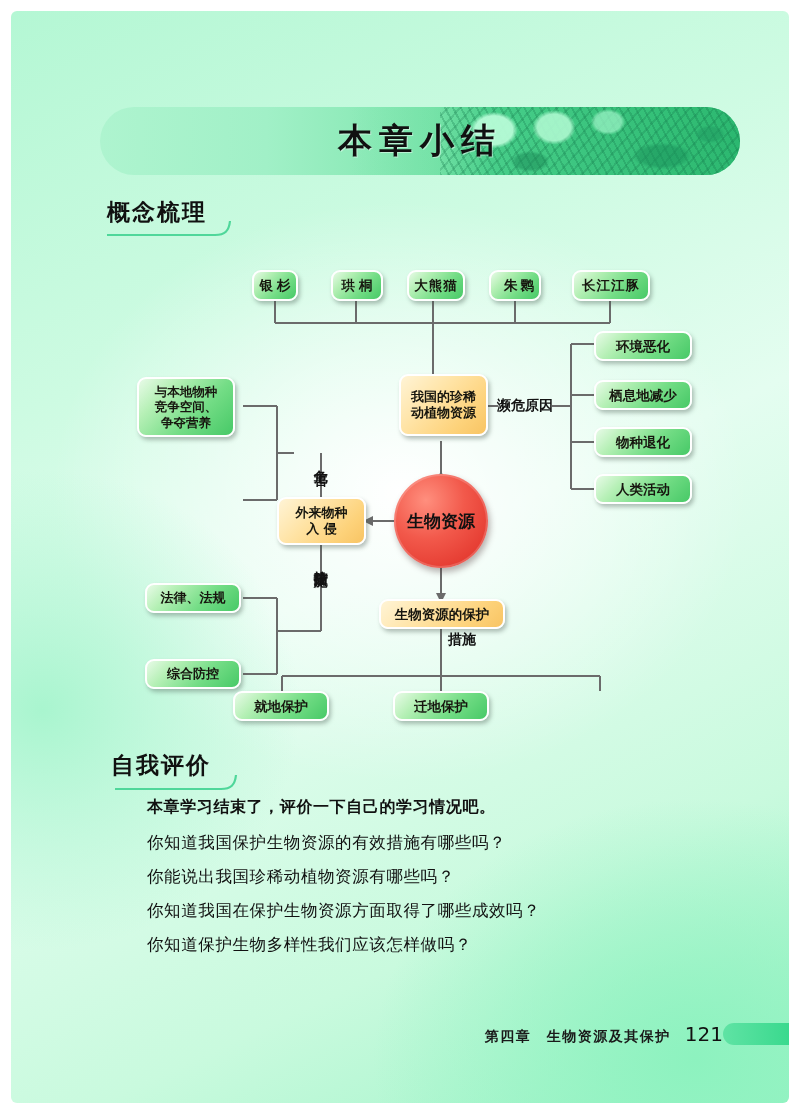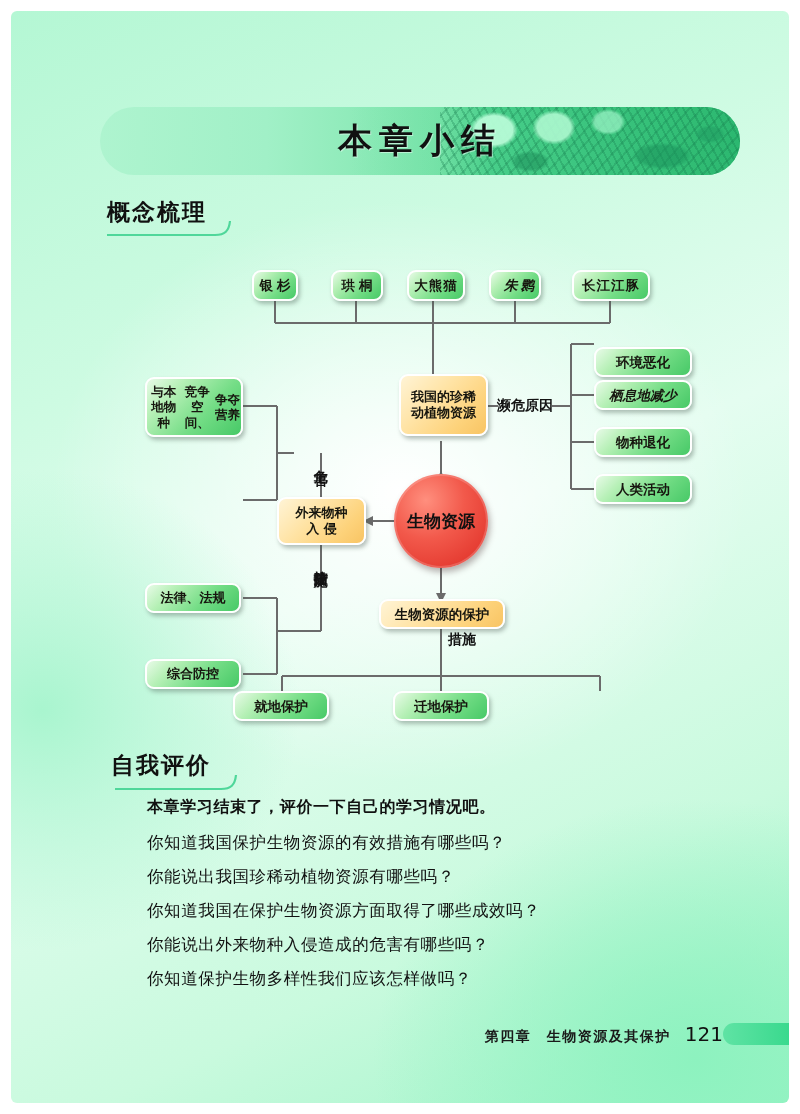--- a/index.html
+++ b/index.html
@@ -151,36 +151,36 @@
       <g fill="#6b6b6b">
         <polygon points="430,460 425,470 435,470"></polygon>
         <polygon points="430,592 425,582 435,582"></polygon>
         <polygon points="352,510 362,505 362,515"></polygon>
       </g>
     </svg>
 
     <div class="node green" style="left:241px;top:259px;width:46px;height:31px;font-size:13.5px;letter-spacing:4px;padding-left:4px;">银杉</div>
     <div class="node green" style="left:320px;top:259px;width:52px;height:31px;font-size:13.5px;letter-spacing:4px;padding-left:4px;">珙桐</div>
     <div class="node green" style="left:396px;top:259px;width:58px;height:31px;font-size:13.5px;letter-spacing:1px;">大熊猫</div>
-    <div class="node green" style="left:478px;top:259px;width:52px;height:31px;font-size:13.5px;letter-spacing:3px;padding-left:11px;font-style:italic;">朱鹮</div>
+    <div class="node green" style="left:478px;top:259px;width:52px;height:31px;font-size:13.5px;letter-spacing:3px;padding-left:11px;">朱鹮</div>
     <div class="node green" style="left:561px;top:259px;width:78px;height:31px;font-size:13.5px;letter-spacing:1px;">长江江豚</div>
 
     <div class="node orange" style="left:388px;top:363px;width:89px;height:62px;font-size:13px;flex-direction:column;">
       <span>我国的珍稀</span>
       <span>动植物资源</span>
     </div>
 
     <div class="edge-label" style="left:486px;top:386px;font-size:14px;">濒危原因</div>
 
-    <div class="node green" style="left:583px;top:336px;width:98px;height:30px;font-size:13.5px;">环境恶化</div>
-    <div class="node green" style="left:583px;top:369px;width:98px;height:30px;font-size:13.5px;font-style:italic;">栖息地减少</div>
+    <div class="node green" style="left:583px;top:320px;width:98px;height:30px;font-size:13.5px;">环境恶化</div>
+    <div class="node green" style="left:583px;top:369px;width:98px;height:30px;font-size:13.5px;">栖息地减少</div>
     <div class="node green" style="left:583px;top:416px;width:98px;height:30px;font-size:13.5px;">物种退化</div>
     <div class="node green" style="left:583px;top:463px;width:98px;height:30px;font-size:13.5px;">人类活动</div>
 
-    <div class="node green" style="left:134px;top:366px;width:98px;height:60px;font-size:12.5px;flex-direction:row;">
+    <div class="node green" style="left:126px;top:366px;width:98px;height:60px;font-size:12.5px;flex-direction:column;">
       <span>与本地物种</span>
       <span>竞争空间、</span>
       <span>争夺营养</span>
     </div>
 
     <div class="edge-label vert" style="left:303px;top:448px;font-size:14px;">危害</div>
     <div class="edge-label vert" style="left:303px;top:548px;font-size:14px;">防控措施</div>
 
     <div class="node orange" style="left:266px;top:486px;width:89px;height:48px;font-size:13px;flex-direction:column;">
       <span>外来物种</span>
@@ -203,21 +203,20 @@
   <div class="sec-head" style="left:100px;top:739px;font-size:23px;">自我评价</div>
   <svg class="sec-swoosh" style="left:100px;top:760px;" width="140" height="24">
     <path d="M4,18 L110,18 C120,18 124,14 125,4" fill="none" stroke="#4fd79a" stroke-width="2.2"></path>
   </svg>
 
   <div id="eval-list">
     <div class="q lead">本章学习结束了，评价一下自己的学习情况吧。</div>
     <div class="q">你知道我国保护生物资源的有效措施有哪些吗？</div>
     <div class="q">你能说出我国珍稀动植物资源有哪些吗？</div>
     <div class="q">你知道我国在保护生物资源方面取得了哪些成效吗？</div>
-    <div class="q">你能说出外来物种入侵造成的危害有哪些吗？</div>
     <div class="q">你知道保护生物多样性我们应该怎样做吗？</div>
   </div>
 
   <div id="footer">
     <span class="chap">第四章　生物资源及其保护</span>
     <span class="pno">121</span>
   </div>
   <div id="foot-tab"></div>
 
 </div>

